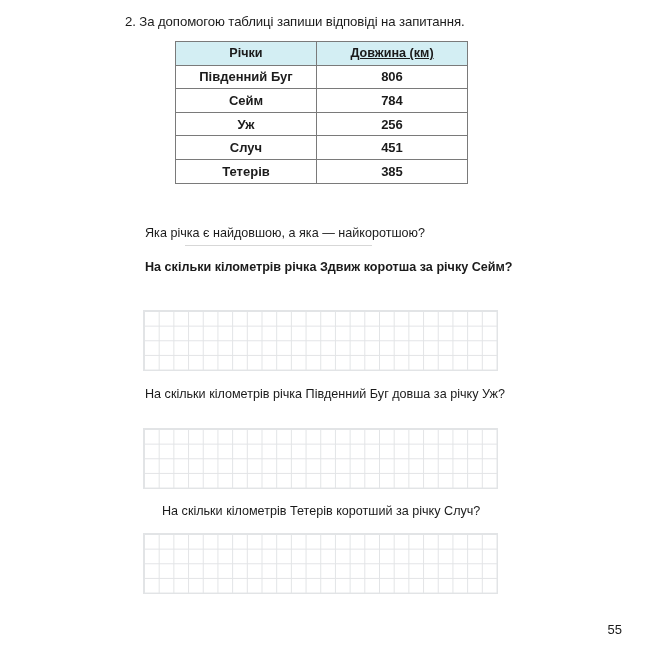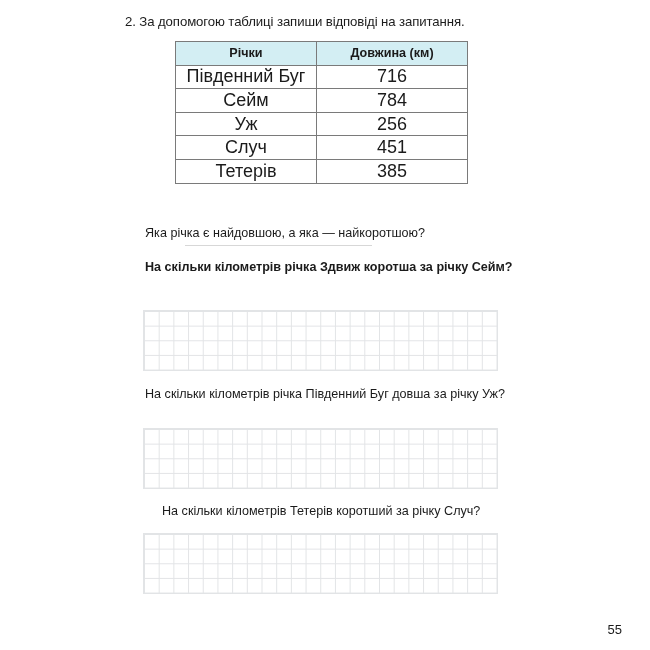--- a/index.html
+++ b/index.html
@@ -41,33 +41,34 @@
     width: 290px;
     border-collapse: collapse;
     table-layout: fixed;
   }
   .rivers-table td,
   .rivers-table th {
     border: 1px solid #7a7a7a;
     height: 22.6px;
     text-align: center;
     vertical-align: middle;
-    font-size: 18px;
+    font-size: 13px;
     padding: 0;
     color: #1b1b1b;
     background: #ffffff;
+    font-weight: bold;
   }
   .rivers-table th {
     background: #d3eef3;
     font-weight: bold;
     font-size: 12.6px;
     margin-left: 36px;
   }
   .col-name { width: 140px; }
-  .col-len  { width: 150px; }
+  .col-len  { width: 150px; text-decoration: underline; }
 
   
   .question {
     position: absolute;
     left: 145px;
     font-size: 12.6px;
     line-height: 17.5px;
     color: #1b1b1b;
     width: 380px;
   }
@@ -126,21 +127,21 @@
   <table class="rivers-table">
     <thead>
       <tr>
         <th class="col-name">Річки</th>
         <th class="col-len">Довжина (км)</th>
       </tr>
     </thead>
     <tbody>
       <tr>
         <td>Південний Буг</td>
-        <td>716</td>
+        <td>806</td>
       </tr>
       <tr>
         <td>Сейм</td>
         <td>784</td>
       </tr>
       <tr>
         <td>Уж</td>
         <td>256</td>
       </tr>
       <tr>

